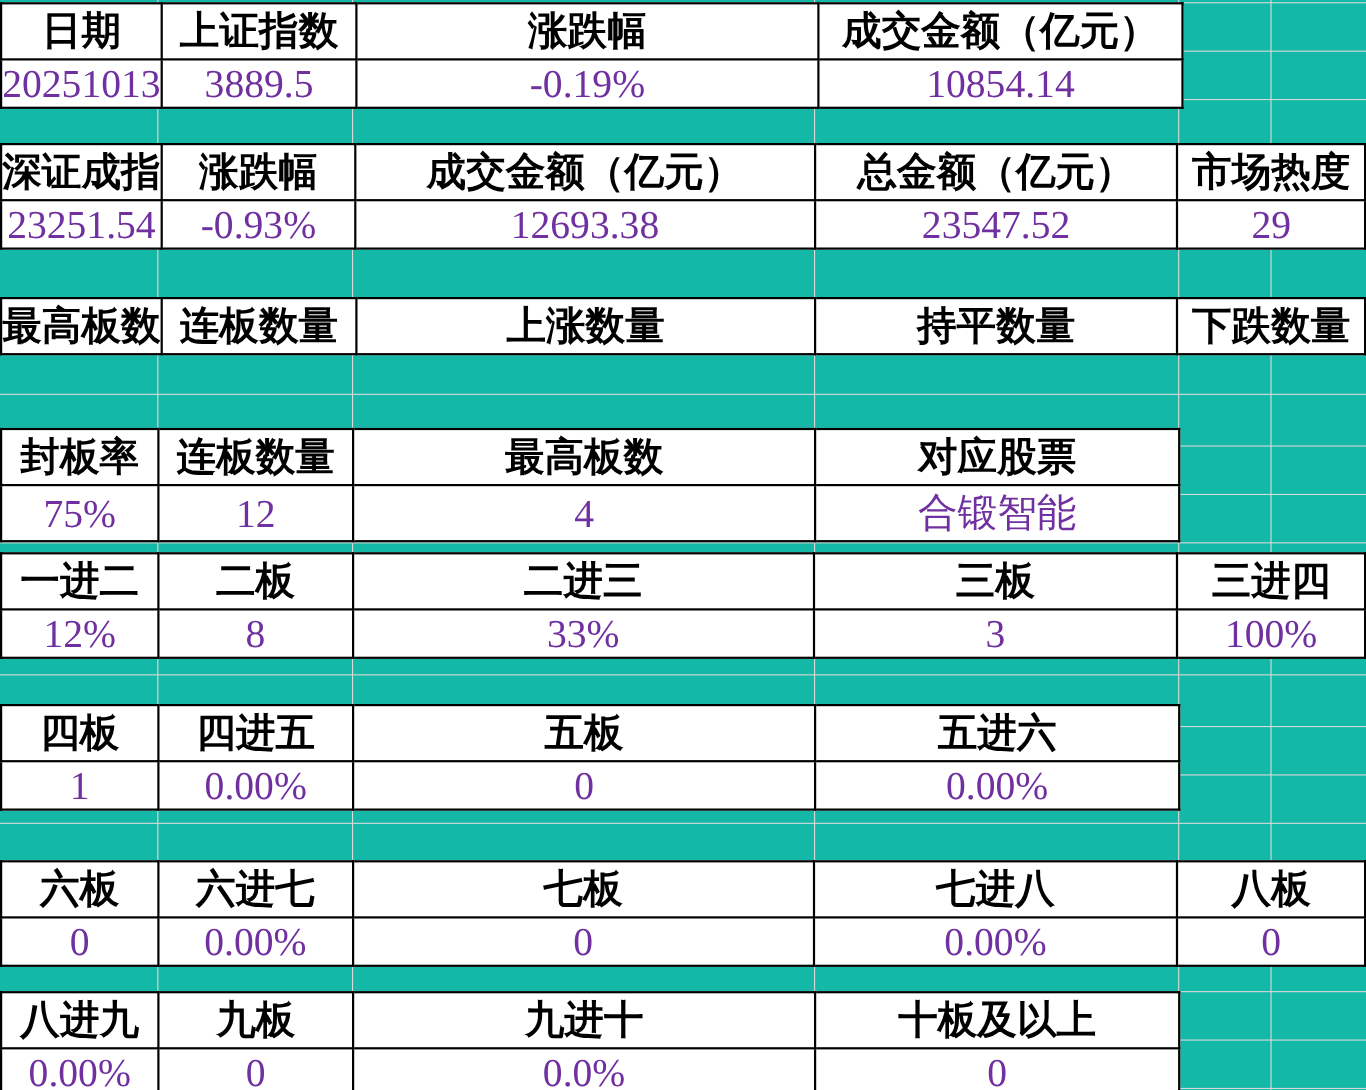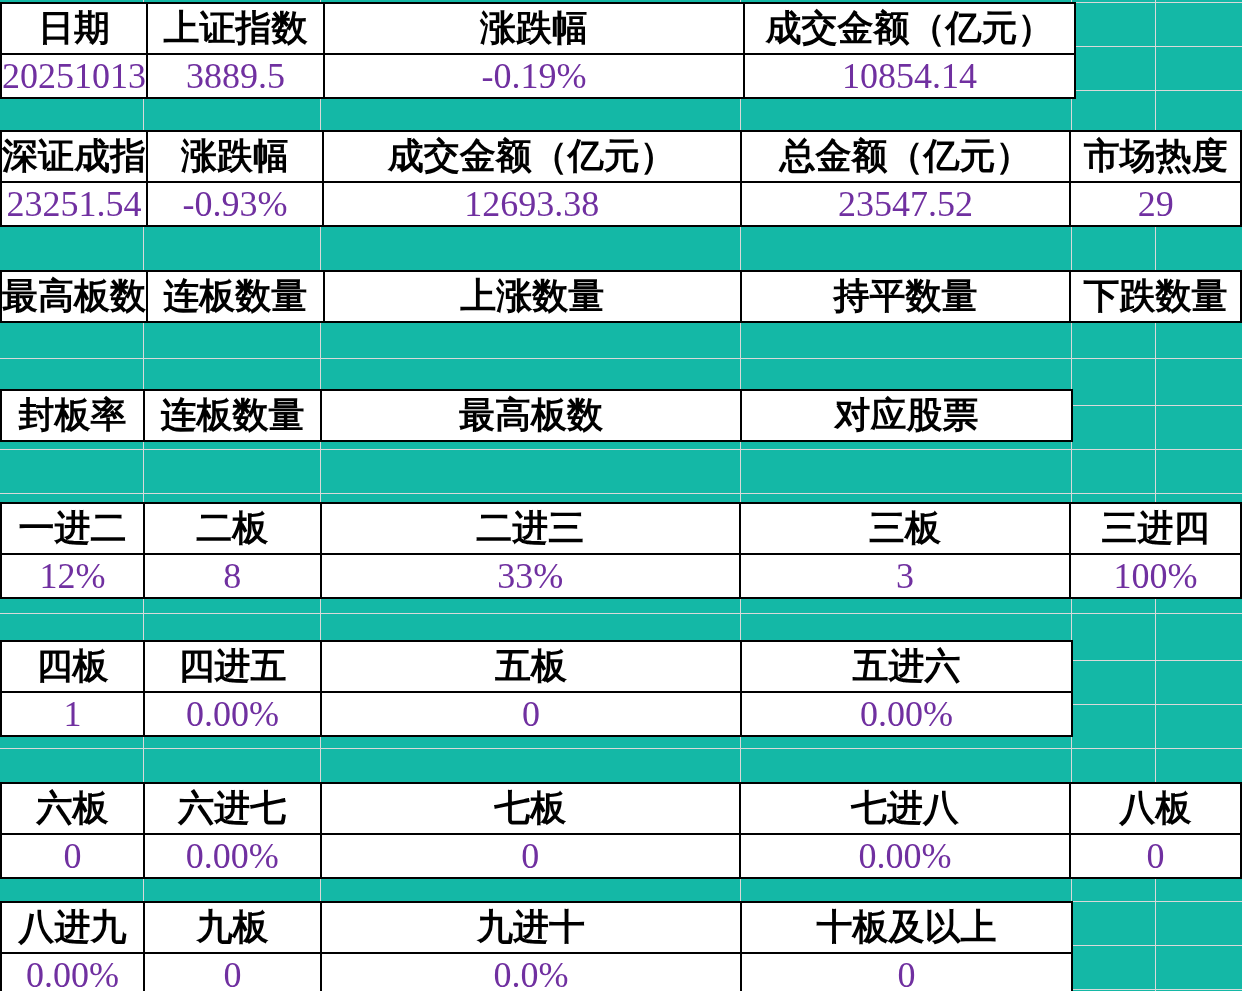--- a/index.html
+++ b/index.html
@@ -145,20 +145,26 @@
         <col style="width:420px">
         <col style="width:331px">
       </colgroup>
     <tbody>
         <tr>
       <td class="hdr">封板率</td>
       <td class="hdr">连板数量</td>
       <td class="hdr">最高板数</td>
       <td class="hdr">对应股票</td>
     </tr>
+    <tr>
+      <td class="val">75%</td>
+      <td class="val">12</td>
+      <td class="val">4</td>
+      <td class="val">合锻智能</td>
+    </tr>
   </tbody>
     </table>
 
   <table class="tbl" style="top:502px">
     <colgroup>
         <col style="width:143px">
         <col style="width:177px">
         <col style="width:420px">
         <col style="width:331px">
         <col style="width:171px">

